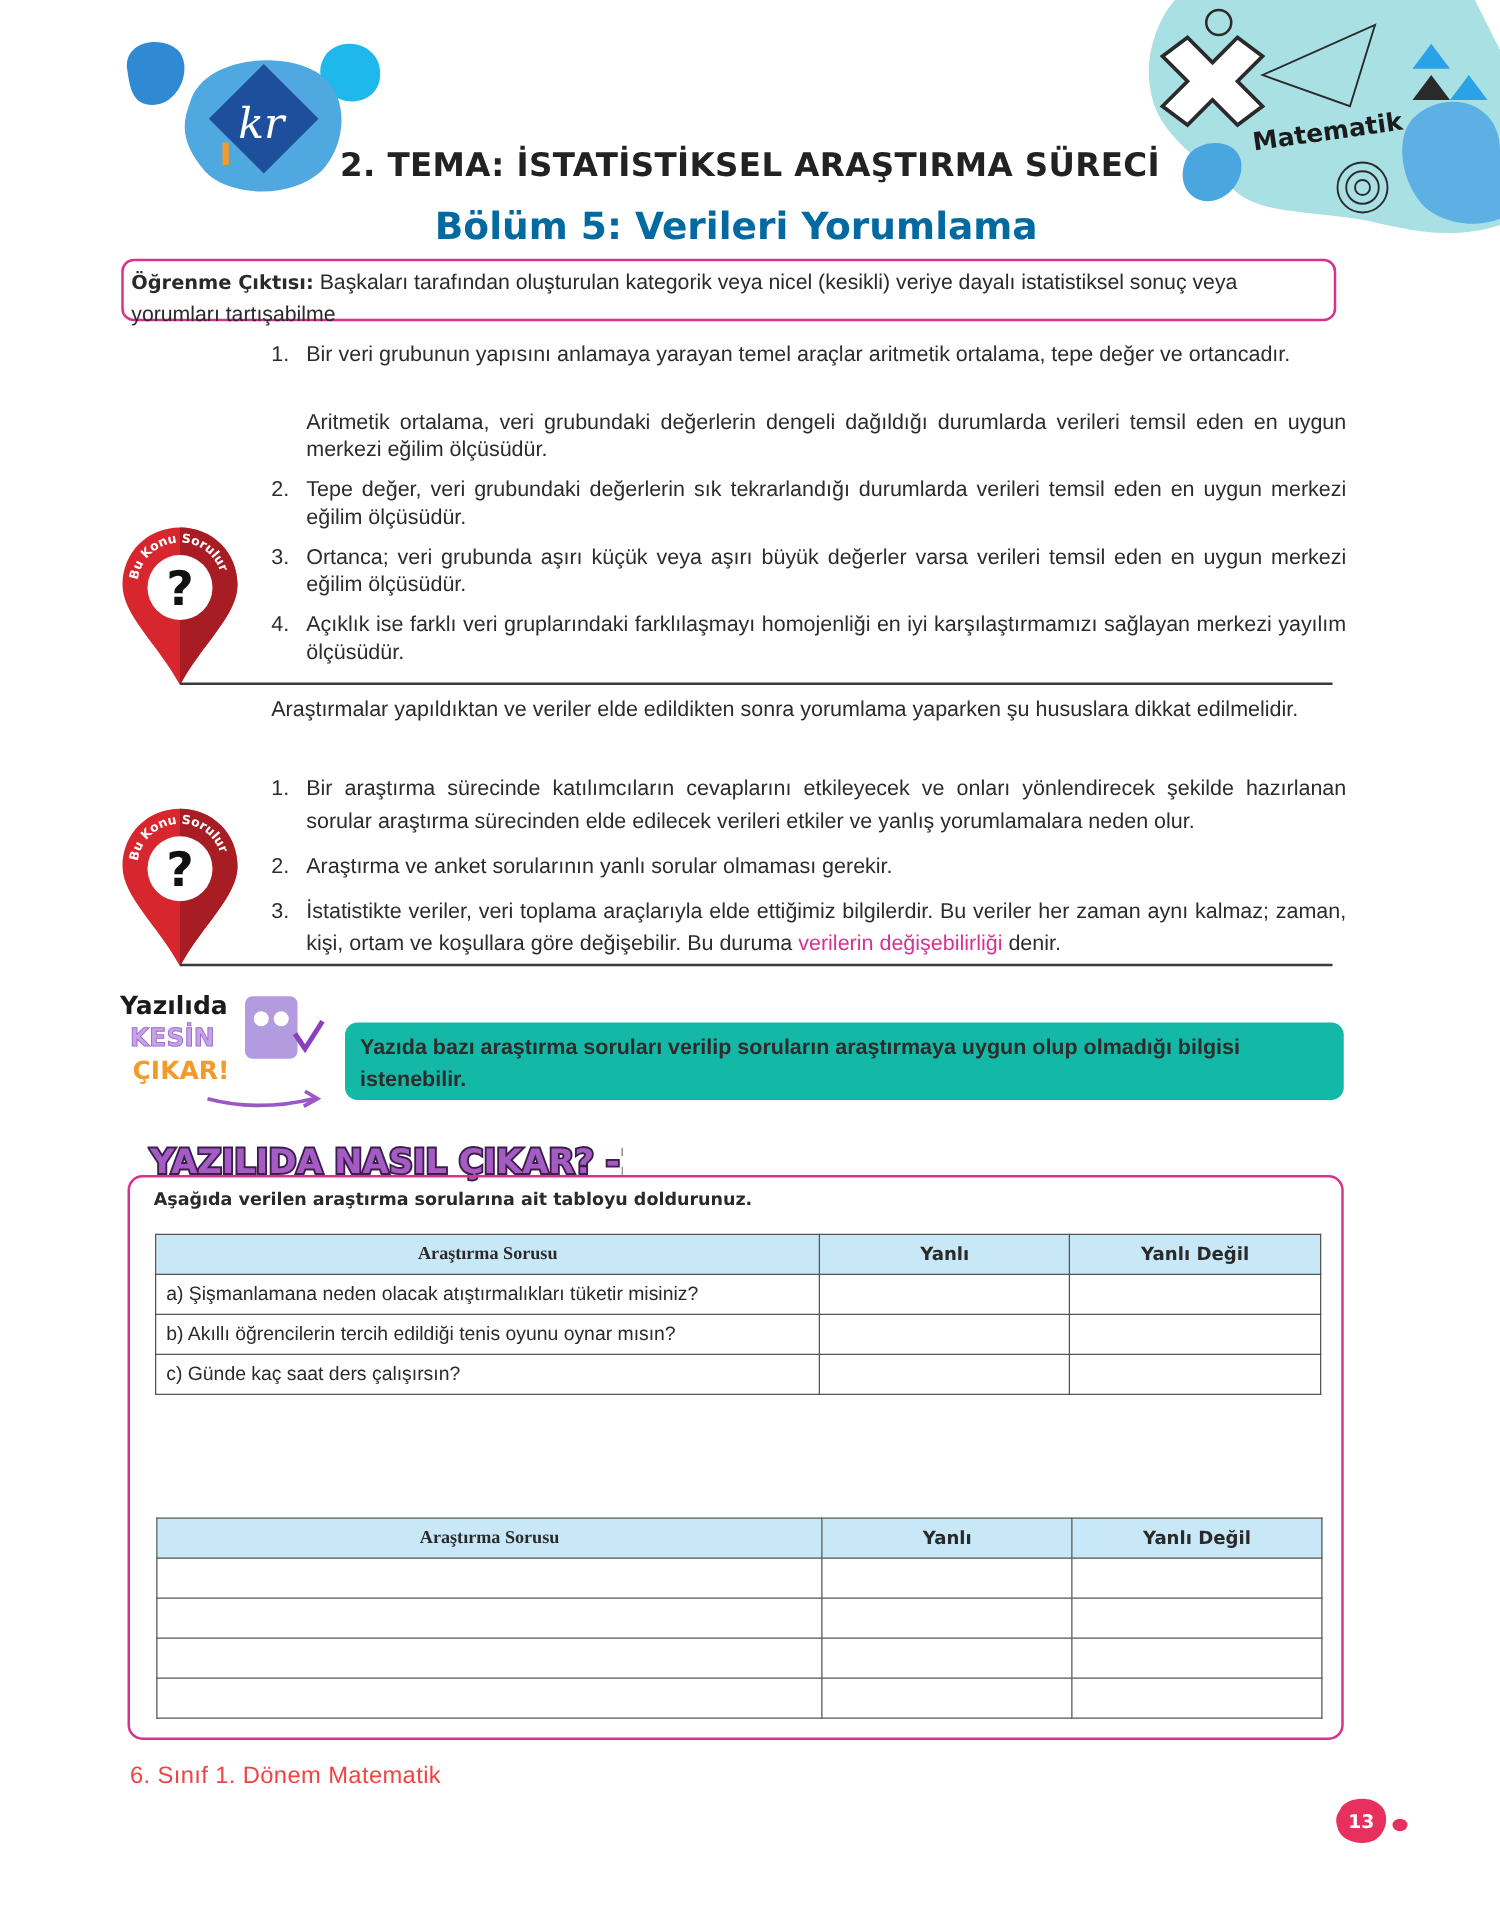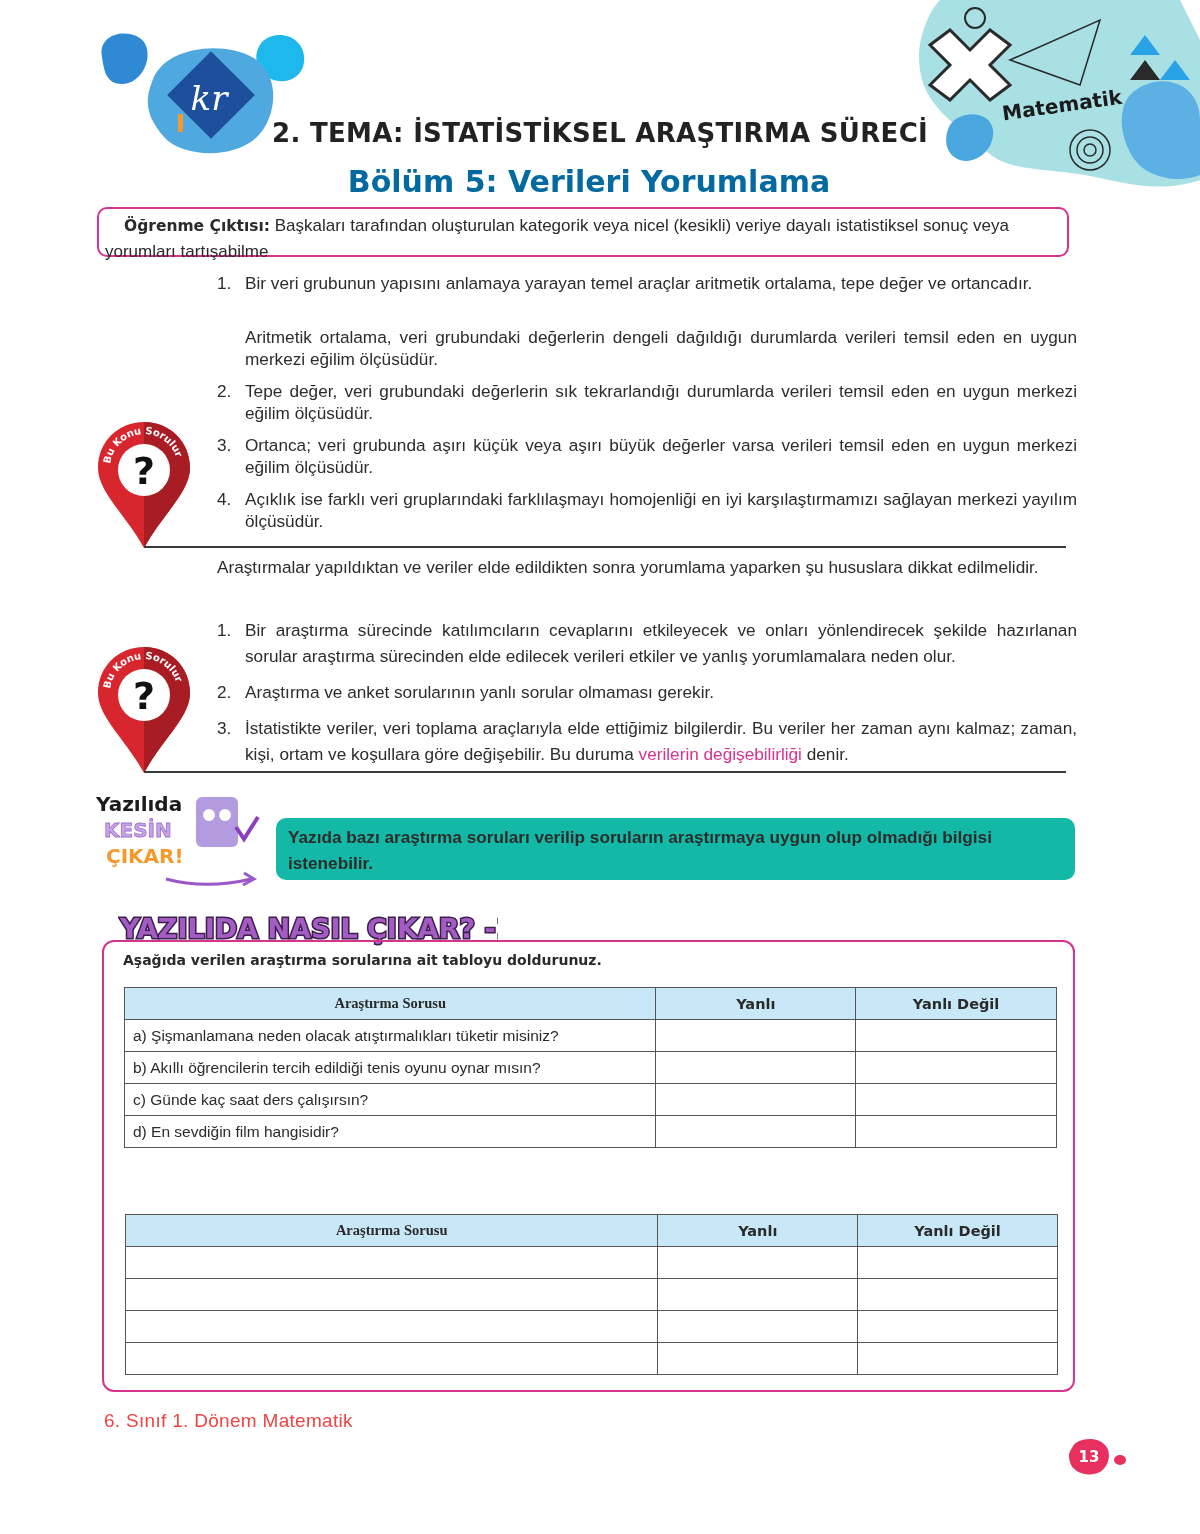--- a/index.html
+++ b/index.html
@@ -5,21 +5,21 @@
   html,body{margin:0;padding:0;background:#fff;}
   body{width:1200px;height:1534px;position:relative;overflow:hidden;font-family:"Liberation Sans",sans-serif;color:#2a2a2a;}
   .abs{position:absolute;}
   
   .logo-wrap{left:92px;top:22px;width:225px;height:140px;}
   
   .deco{left:905px;top:0;width:295px;height:190px;}
   .title{left:0;width:1200px;top:118px;text-align:center;font-family:"DejaVu Sans",sans-serif;font-weight:bold;font-size:26px;color:#222;letter-spacing:0.3px;padding-left:0;}
   .subtitle{left:0;width:1178px;top:164px;text-align:center;font-family:"DejaVu Sans",sans-serif;font-weight:bold;font-size:30px;color:#0369a1;}
   .outcome{left:97px;top:207px;width:972px;height:50px;border:2px solid #d6338f;border-radius:10px;padding:4px 6px 0 6px;font-size:17px;line-height:26px;color:#2a2a2a;box-sizing:border-box;}
-  .outcome b{font-family:"DejaVu Sans",sans-serif;font-size:15.5px;margin-left:19px;}
+  .outcome b{font-family:"DejaVu Sans",sans-serif;font-size:15.5px;}
   .list{font-size:17.2px;line-height:22px;color:#2c2c2c;}
   .li{position:absolute;left:217px;width:860px;}
   .li .num{position:absolute;left:0;top:0;width:24px;}
   .li .txt{margin-left:28px;text-align:justify;}
   .pin{width:96px;height:130px;}
   .rule{height:2px;background:#3a3a3a;}
   .pink{color:#d6338f;margin-top:42px;}
   .tip-icon{left:96px;top:787px;width:170px;height:110px;}
   .tip-box{left:276px;top:818px;width:799px;height:62px;background:#14b8a6;border-radius:10px;padding:6px 12px;box-sizing:border-box;font-size:17.2px;line-height:26px;color:#2c2c2c;font-weight:bold;}
   .yn-title{left:118px;top:905px;}
@@ -178,25 +178,20 @@
   <tr>
         <td>b) Akıllı öğrencilerin tercih edildiği tenis oyunu oynar mısın?</td>
         <td></td>
         <td></td>
       </tr>
   <tr>
         <td>c) Günde kaç saat ders çalışırsın?</td>
         <td></td>
         <td></td>
       </tr>
-  <tr>
-        <td>d) En sevdiğin film hangisidir?</td>
-        <td></td>
-        <td></td>
-      </tr>
 </tbody>
   </table>
 
 <table class="grid" style="left:125px;top:1214px;width:933px;">
   <colgroup>
       <col style="width:533px">
       <col style="width:200px">
       <col style="width:200px">
     </colgroup>
   <tbody>

